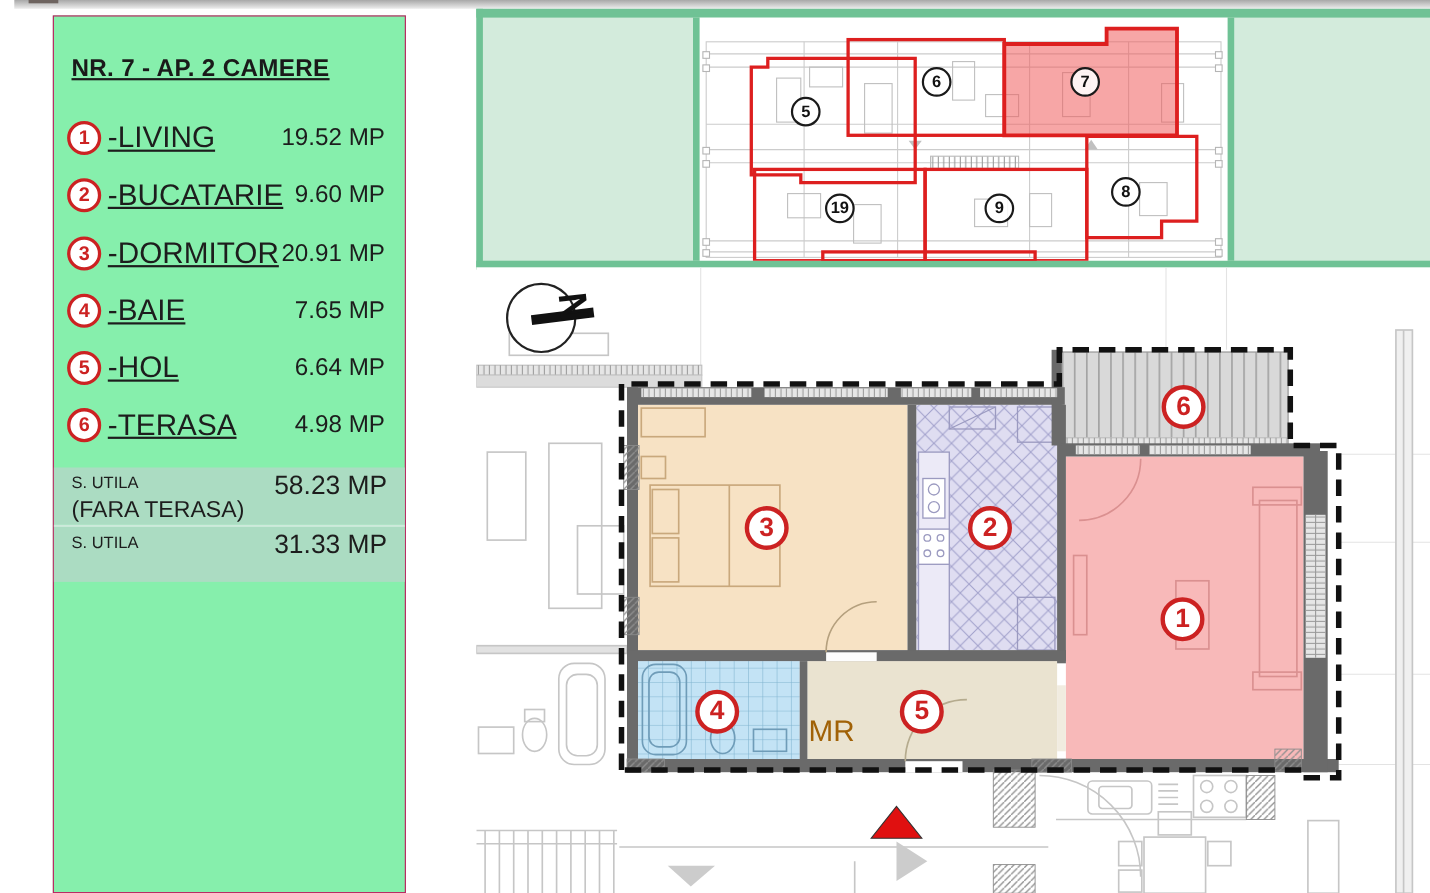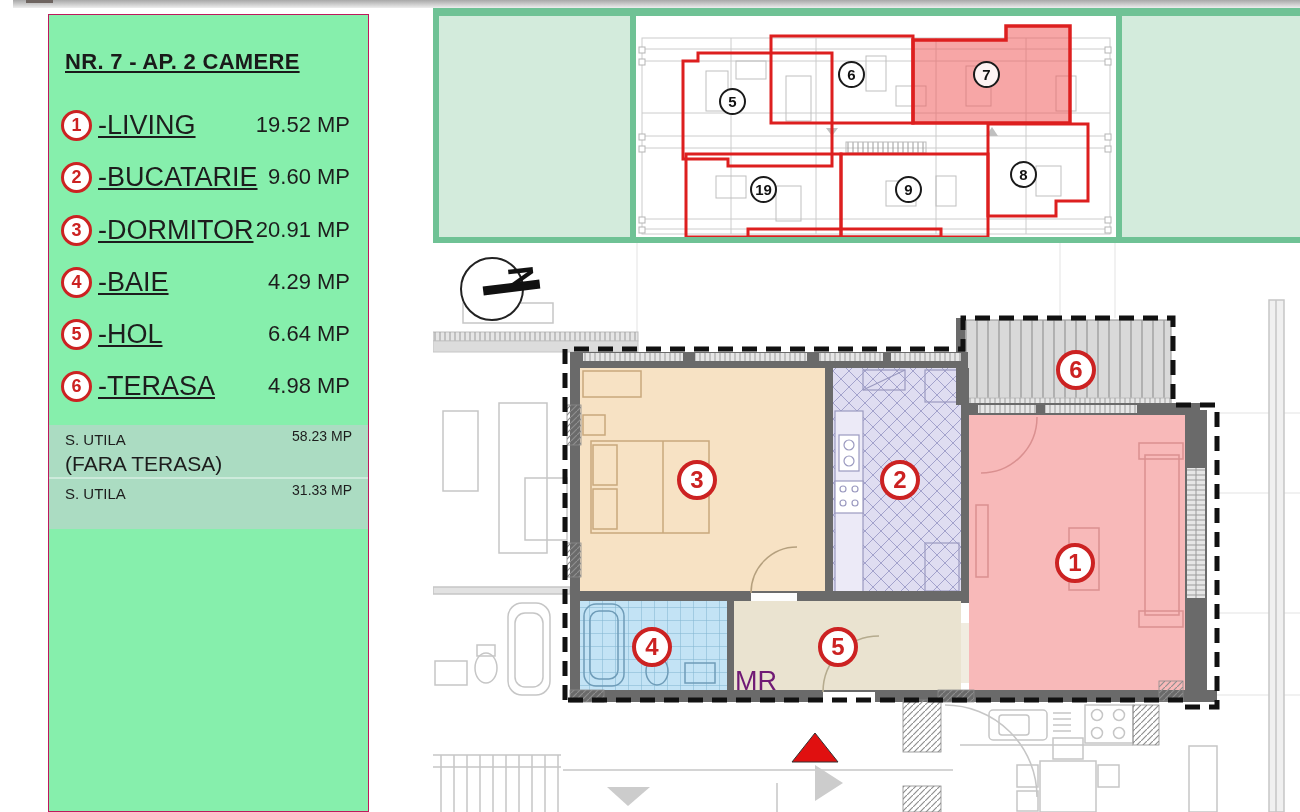--- a/index.html
+++ b/index.html
@@ -18,21 +18,21 @@
   .legend-row{position:absolute;left:12px;right:12px;height:36px;display:flex;align-items:center;}
   .badge{width:31px;height:31px;border:3px solid #cc2222;border-radius:50%;background:#fff;
          color:#cc2222;font-weight:bold;font-size:18px;display:flex;align-items:center;
          justify-content:center;box-sizing:border-box;flex:none;}
   .legend-label{font-size:27px;color:#1d1d1d;margin-left:6px;text-decoration:underline;}
   .legend-area{position:absolute;right:6px;font-size:22px;color:#1d1d1d;}
   .sumrow{position:absolute;left:0;right:0;height:52px;background:#abdcc2;box-sizing:border-box;
           padding:3px 16px 0 16px;color:#1d1d1d;}
   .sumrow .l1{font-size:15px;line-height:24px;position:relative;}
   .sumrow .l2{font-size:21px;line-height:24px;}
-  .sumrow .sumarea{position:absolute;right:16px;top:3px;font-size:14px;}
+  .sumrow .sumarea{position:absolute;right:16px;top:3px;font-size:24px;}
   .sumrow.second{border-top:2px solid #cdeadb;}
 
   
   .band{position:absolute;left:433px;top:8px;width:867px;height:237px;box-sizing:border-box;
         background:#d3ebdc;border-top:8px solid #6fc295;border-bottom:8px solid #6fc295;
         border-left:6px solid #6fc295;}
   .band-inner-border{position:absolute;left:191px;top:0;width:492px;height:221px;
         background:#6fc295;}
   .miniwin{position:absolute;left:197px;top:0px;width:480px;height:221px;background:#ffffff;}
   .minibadge{position:absolute;width:27px;height:27px;border:2px solid #1a1a1a;border-radius:50%;
@@ -43,21 +43,21 @@
   .plan{position:absolute;left:433px;top:243px;width:867px;height:569px;background:#fff;}
   .roombadge{position:absolute;width:40px;height:40px;border:4px solid #cc2222;border-radius:50%;
         background:#fff;color:#cc2222;font-weight:bold;font-size:24px;display:flex;
         align-items:center;justify-content:center;box-sizing:border-box;}
   .compass-circle{position:absolute;left:460px;top:257px;width:60px;height:60px;
         border:2px solid #222;border-radius:50%;background:#fff;}
   .compass-bar{position:absolute;left:483px;top:283px;width:57px;height:9px;background:#111;
         transform:rotate(-7deg);}
   .compass-n{position:absolute;left:508px;top:258px;font-size:36px;font-weight:bold;color:#111;
         transform:rotate(84deg);}
-  .mr-label{position:absolute;left:735px;top:666px;font-size:27px;color:#701a75;}
+  .mr-label{position:absolute;left:735px;top:650px;font-size:27px;color:#a16207;}
 </style>
 </head>
 <body>
 <div id="stage">
 
   <div class="topbar">
     <div class="topbar-thumb"></div>
   </div>
 
   <div class="legend">
@@ -74,21 +74,21 @@
       <div class="legend-area">9.60 MP</div>
     </div>
     <div class="legend-row" style="top:197px">
       <div class="badge">3</div>
       <div class="legend-label">-DORMITOR</div>
       <div class="legend-area">20.91 MP</div>
     </div>
     <div class="legend-row" style="top:249px">
       <div class="badge">4</div>
       <div class="legend-label">-BAIE</div>
-      <div class="legend-area">4.29 MP</div>
+      <div class="legend-area">7.65 MP</div>
     </div>
     <div class="legend-row" style="top:301px">
       <div class="badge">5</div>
       <div class="legend-label">-HOL</div>
       <div class="legend-area">6.64 MP</div>
     </div>
     <div class="legend-row" style="top:353px">
       <div class="badge">6</div>
       <div class="legend-label">-TERASA</div>
       <div class="legend-area">4.98 MP</div>

